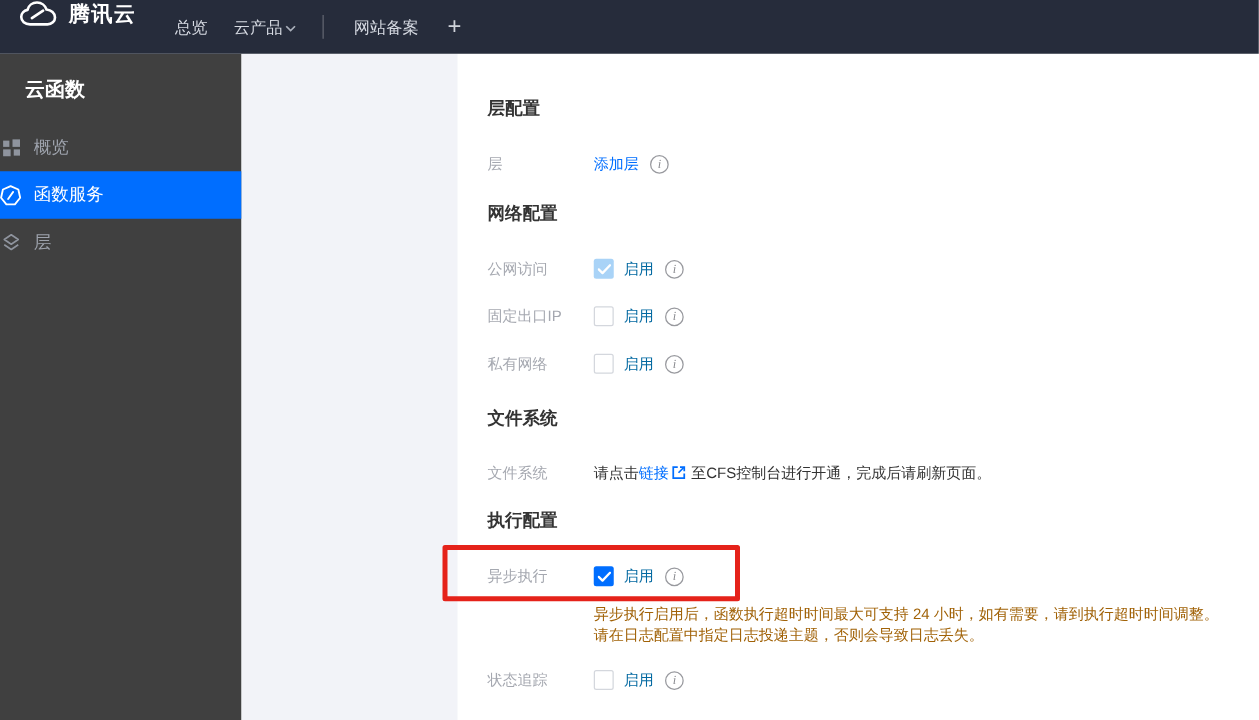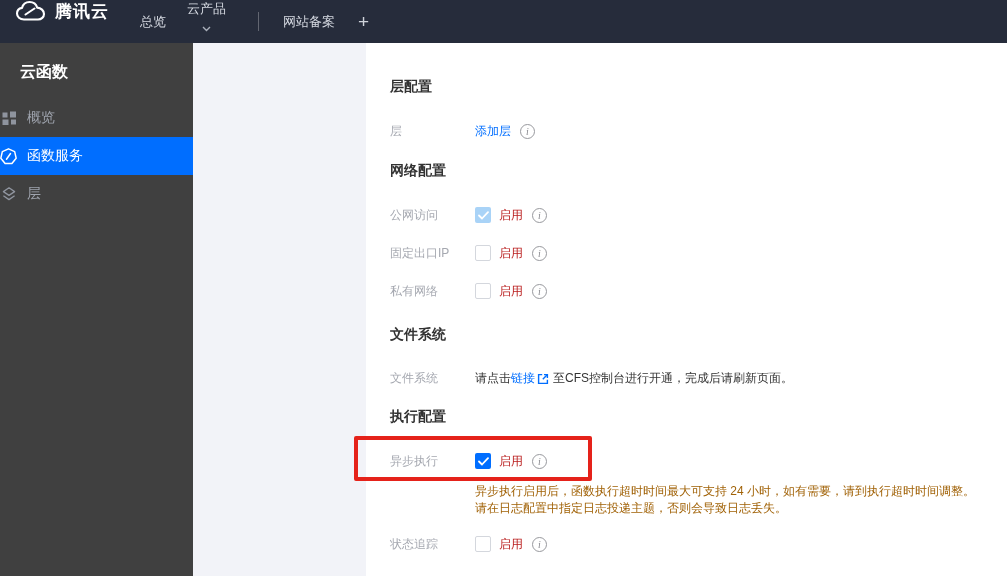--- a/index.html
+++ b/index.html
@@ -8,21 +8,21 @@
     font-family:"Liberation Sans","DejaVu Sans",sans-serif;
     position:relative; overflow:hidden; background:#fff;
   }
 
   
   .topbar { position:absolute; left:0; top:0; width:1007px; height:43px; background:#262c3b; z-index:3; }
   .brand { position:absolute; left:15px; top:0; height:43px; display:flex; gap:9px; }
   .brand-name { color:#ffffff; font-size:17px; font-weight:bold; letter-spacing:1px; }
   .topnav-item { position:absolute; top:0; height:43px; display:flex; align-items:center; color:#d6dae2; font-size:13px; cursor:pointer; }
   .topnav-overview { left:140px; }
-  .topnav-products { left:187px; gap:2px;flex-direction:column; }
+  .topnav-products { left:187px; gap:2px; }
   .topnav-divider { position:absolute; left:258px; top:12px; width:1px; height:19px; background:rgba(255,255,255,0.28); }
   .topnav-beian { left:283px;text-align:center; }
   .topnav-plus { left:358px; font-size:19px; color:#cfd3da; font-weight:400; }
 
   
   .sidebar { position:absolute; left:0; top:43px; width:193px; height:533px; background:#404040; z-index:2; }
   .sidebar-title { position:absolute; left:20px; top:19px; color:#ffffff; font-size:16px; font-weight:bold; }
   .side-menu { position:absolute; left:0; top:56px; width:193px; }
   .side-item { height:38px; display:flex; align-items:center; padding-left:0; gap:10px; color:#9ea3ad; font-size:14px; cursor:pointer; }
   .side-item.active { background:#006eff; color:#ffffff; }
@@ -30,21 +30,21 @@
 
   
   .gray-panel { position:absolute; left:193px; top:43px; width:173px; height:533px; background:#f2f3f8; z-index:1; }
   .main { position:absolute; left:366px; top:43px; width:641px; height:533px; background:#ffffff; }
 
   
   .sec-heading { position:absolute; left:24px; height:18px; line-height:18px; font-size:14px; font-weight:bold; color:#333333; }
   .row { position:absolute; left:0; height:20px; display:flex; align-items:center; padding-left:24px; }
   .row .label { width:85px; flex:0 0 auto; font-size:12px; color:#a5a8b0; }
   .link { color:#006eff; font-size:12px; cursor:pointer;text-align:center; }
-  .enable-text { font-size:12px; color:#b91c1c; margin-left:8px; }
+  .enable-text { font-size:12px; color:#0369a1; margin-left:8px; }
   .dark-text { font-size:12px; color:#333333; }
 
   .checkbox { width:16px; height:16px; border-radius:2px; display:inline-flex; align-items:center; justify-content:center; cursor:pointer; flex:0 0 auto; }
   .checkbox.unchecked { background:#ffffff; border:1px solid #d4d7dd; }
   .checkbox.checked { background:#006eff; }
   .checkbox.checked-disabled { background:#a9d3f7; }
 
   .info-icon { width:15px; height:15px; border-radius:50%; border:1px solid #98999e; color:#898a8f;
     font-size:10px; display:inline-flex; align-items:center; justify-content:center; margin-left:9px;
     font-family:"Liberation Serif","DejaVu Serif",serif; font-style:italic; cursor:pointer; }

